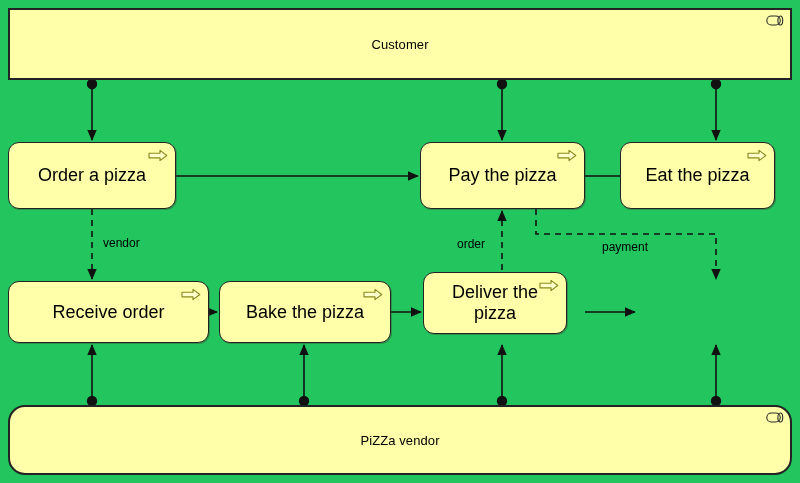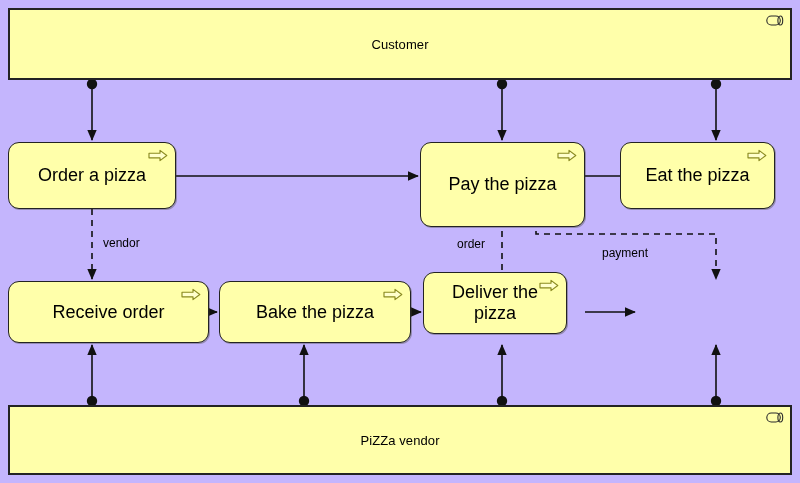--- a/index.html
+++ b/index.html
@@ -11,21 +11,21 @@
   body {
     width: 800px;
     height: 483px;
     font-family: "Liberation Sans", sans-serif;
     overflow: hidden;
   }
   #canvas {
     position: relative;
     width: 800px;
     height: 483px;
-    background: #c4b5fd;
+    background: #22c55e;
   }
   #edge-layer {
     position: absolute;
     left: 0; top: 0;
     width: 800px;
     height: 483px;
     pointer-events: none;
   }
   
   .pool {
@@ -169,68 +169,68 @@
   </svg>
 
   <div class="pool" id="pool-customer" style="left: 8px; top: 8px; width: 784px; height: 72px;">
     <span class="pool-label">Customer</span>
     <svg class="pool-icon" viewBox="0 0 18 11">
       <rect x="0.8" y="1" width="13.5" height="9" rx="4.5" ry="4.5" fill="none" stroke="#2b2b2b" stroke-width="1.1"></rect>
       <ellipse cx="14.3" cy="5.5" rx="2.4" ry="4.5" fill="none" stroke="#2b2b2b" stroke-width="1.1"></ellipse>
     </svg>
   </div>
 
-  <div class="pool" id="pool-vendor" style="left: 8px; top: 405px; width: 784px; height: 70px;">
+  <div class="pool" id="pool-vendor" style="left: 8px; top: 405px; width: 784px; height: 70px; border-radius: 17px;">
     <span class="pool-label">PiZZa vendor</span>
     <svg class="pool-icon" viewBox="0 0 18 11">
       <rect x="0.8" y="1" width="13.5" height="9" rx="4.5" ry="4.5" fill="none" stroke="#2b2b2b" stroke-width="1.1"></rect>
       <ellipse cx="14.3" cy="5.5" rx="2.4" ry="4.5" fill="none" stroke="#2b2b2b" stroke-width="1.1"></ellipse>
     </svg>
   </div>
 
   <div class="activity" id="node-order-a-pizza" style="left: 8px; top: 142px; width: 168px; height: 67px;">
     <span class="activity-label">Order a pizza</span>
     <svg class="activity-icon" viewBox="0 0 20 13">
       <path d="M1 4.2 H12 V1.4 L18.8 6.5 L12 11.6 V8.8 H1 Z" fill="#ffffcc" stroke="#8a8a20" stroke-width="1.15" stroke-linejoin="round"></path>
     </svg>
   </div>
 
-  <div class="activity" id="node-pay-the-pizza" style="left: 420px; top: 142px; width: 165px; height: 85px;">
+  <div class="activity" id="node-pay-the-pizza" style="left: 420px; top: 142px; width: 165px; height: 67px;">
     <span class="activity-label">Pay the pizza</span>
     <svg class="activity-icon" viewBox="0 0 20 13">
       <path d="M1 4.2 H12 V1.4 L18.8 6.5 L12 11.6 V8.8 H1 Z" fill="#ffffcc" stroke="#8a8a20" stroke-width="1.15" stroke-linejoin="round"></path>
     </svg>
   </div>
 
   <div class="activity" id="node-eat-the-pizza" style="left: 620px; top: 142px; width: 155px; height: 67px;">
     <span class="activity-label">Eat the pizza</span>
     <svg class="activity-icon" viewBox="0 0 20 13">
       <path d="M1 4.2 H12 V1.4 L18.8 6.5 L12 11.6 V8.8 H1 Z" fill="#ffffcc" stroke="#8a8a20" stroke-width="1.15" stroke-linejoin="round"></path>
     </svg>
   </div>
 
   <div class="activity" id="node-receive-order" style="left: 8px; top: 281px; width: 201px; height: 62px;">
     <span class="activity-label">Receive order</span>
     <svg class="activity-icon" viewBox="0 0 20 13">
       <path d="M1 4.2 H12 V1.4 L18.8 6.5 L12 11.6 V8.8 H1 Z" fill="#ffffcc" stroke="#8a8a20" stroke-width="1.15" stroke-linejoin="round"></path>
     </svg>
   </div>
 
-  <div class="activity" id="node-bake-the-pizza" style="left: 219px; top: 281px; width: 192px; height: 62px;">
+  <div class="activity" id="node-bake-the-pizza" style="left: 219px; top: 281px; width: 172px; height: 62px;">
     <span class="activity-label">Bake the pizza</span>
     <svg class="activity-icon" viewBox="0 0 20 13">
       <path d="M1 4.2 H12 V1.4 L18.8 6.5 L12 11.6 V8.8 H1 Z" fill="#ffffcc" stroke="#8a8a20" stroke-width="1.15" stroke-linejoin="round"></path>
     </svg>
   </div>
 
   <div class="activity" id="node-deliver-the-pizza" style="left: 423px; top: 272px; width: 144px; height: 62px;">
     <span class="activity-label">Deliver the pizza</span>
     <svg class="activity-icon" viewBox="0 0 20 13">
       <path d="M1 4.2 H12 V1.4 L18.8 6.5 L12 11.6 V8.8 H1 Z" fill="#ffffcc" stroke="#8a8a20" stroke-width="1.15" stroke-linejoin="round"></path>
     </svg>
   </div>
 
 
   <span class="edge-label" id="label-order" style="left: 103px; top: 236px;">vendor</span>
   <span class="edge-label" id="label-pizza" style="left: 457px; top: 237px;">order</span>
-  <span class="edge-label" id="label-payment" style="left: 602px; top: 246px;">payment</span>
+  <span class="edge-label" id="label-payment" style="left: 602px; top: 240px;">payment</span>
 
 </div>
 
 </body></html>

